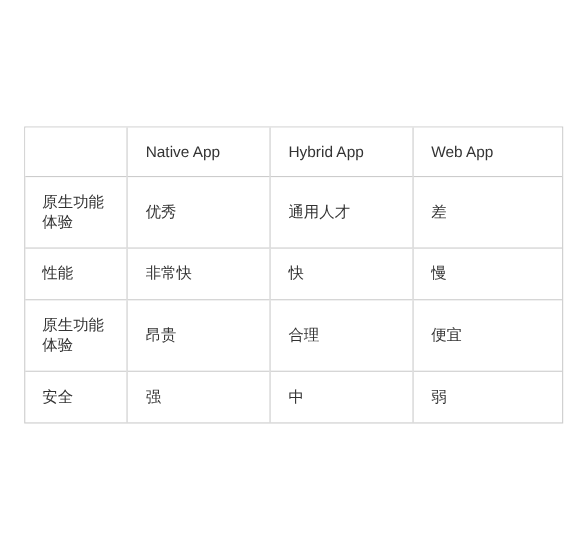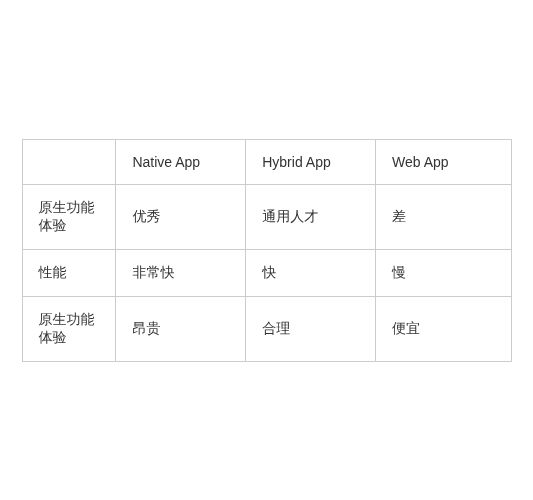--- a/index.html
+++ b/index.html
@@ -105,15 +105,21 @@
           <td class="col-native">非常快</td>
           <td class="col-hybrid">快</td>
           <td class="col-web">慢</td>
         </tr>
         <tr>
           <td class="col-feature">原生功能体验</td>
           <td class="col-native">昂贵</td>
           <td class="col-hybrid">合理</td>
           <td class="col-web">便宜</td>
         </tr>
+        <tr>
+          <td class="col-feature">安全</td>
+          <td class="col-native">强</td>
+          <td class="col-hybrid">中</td>
+          <td class="col-web">弱</td>
+        </tr>
       </tbody>
   </table>
 </div>
 
 </body></html>

